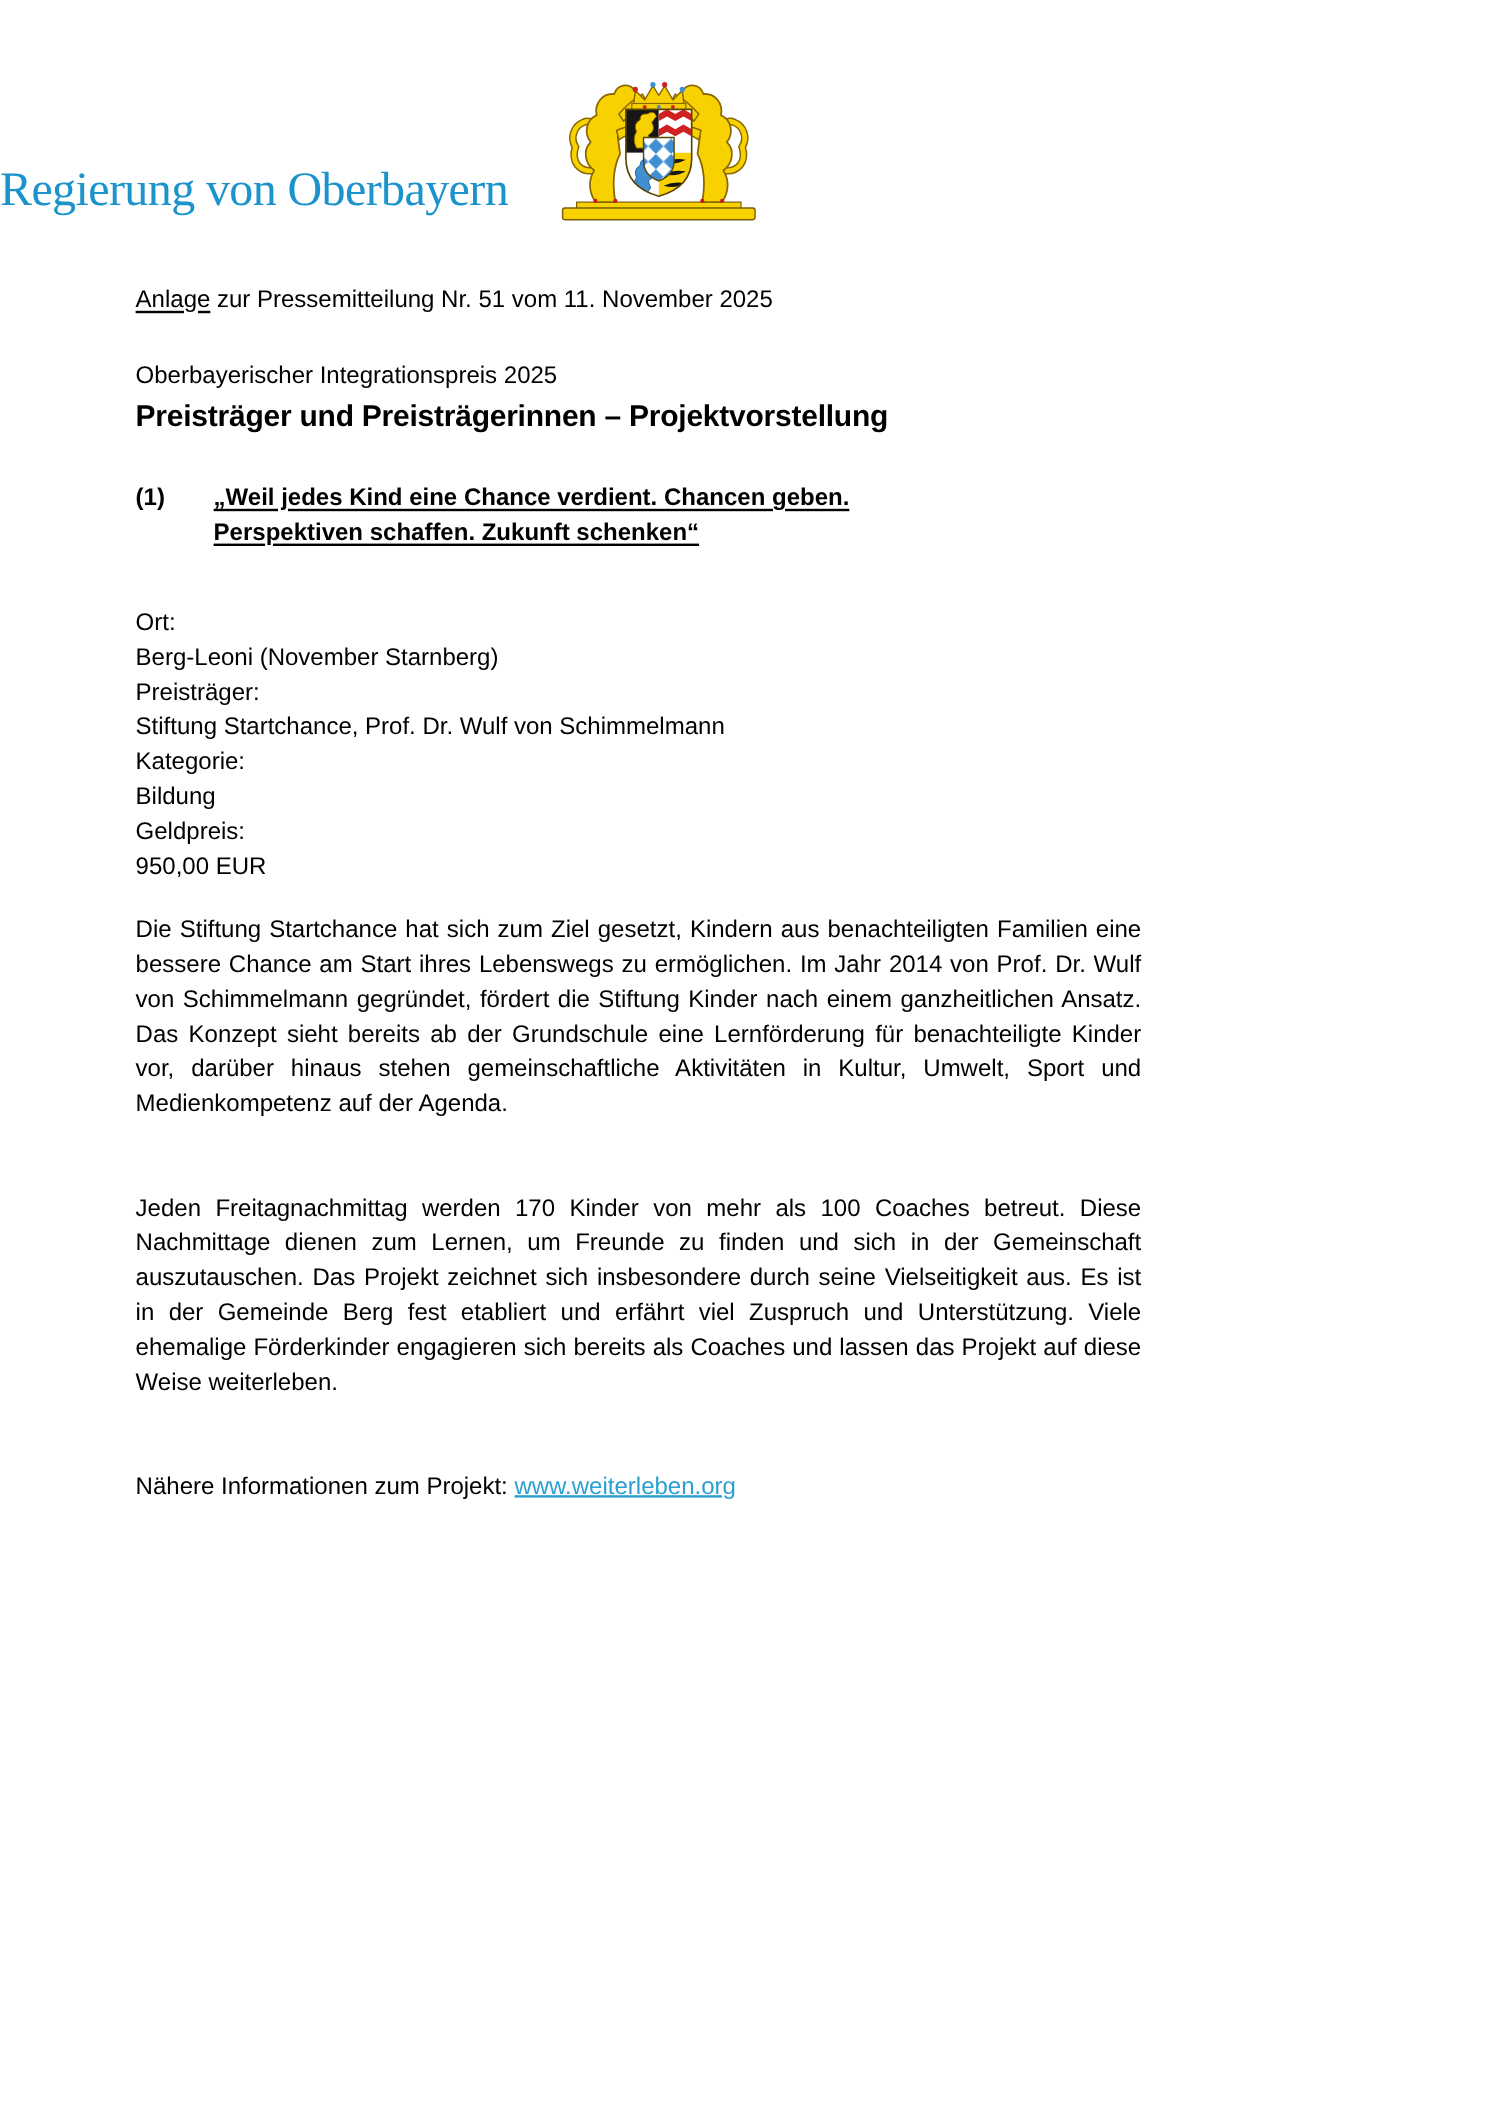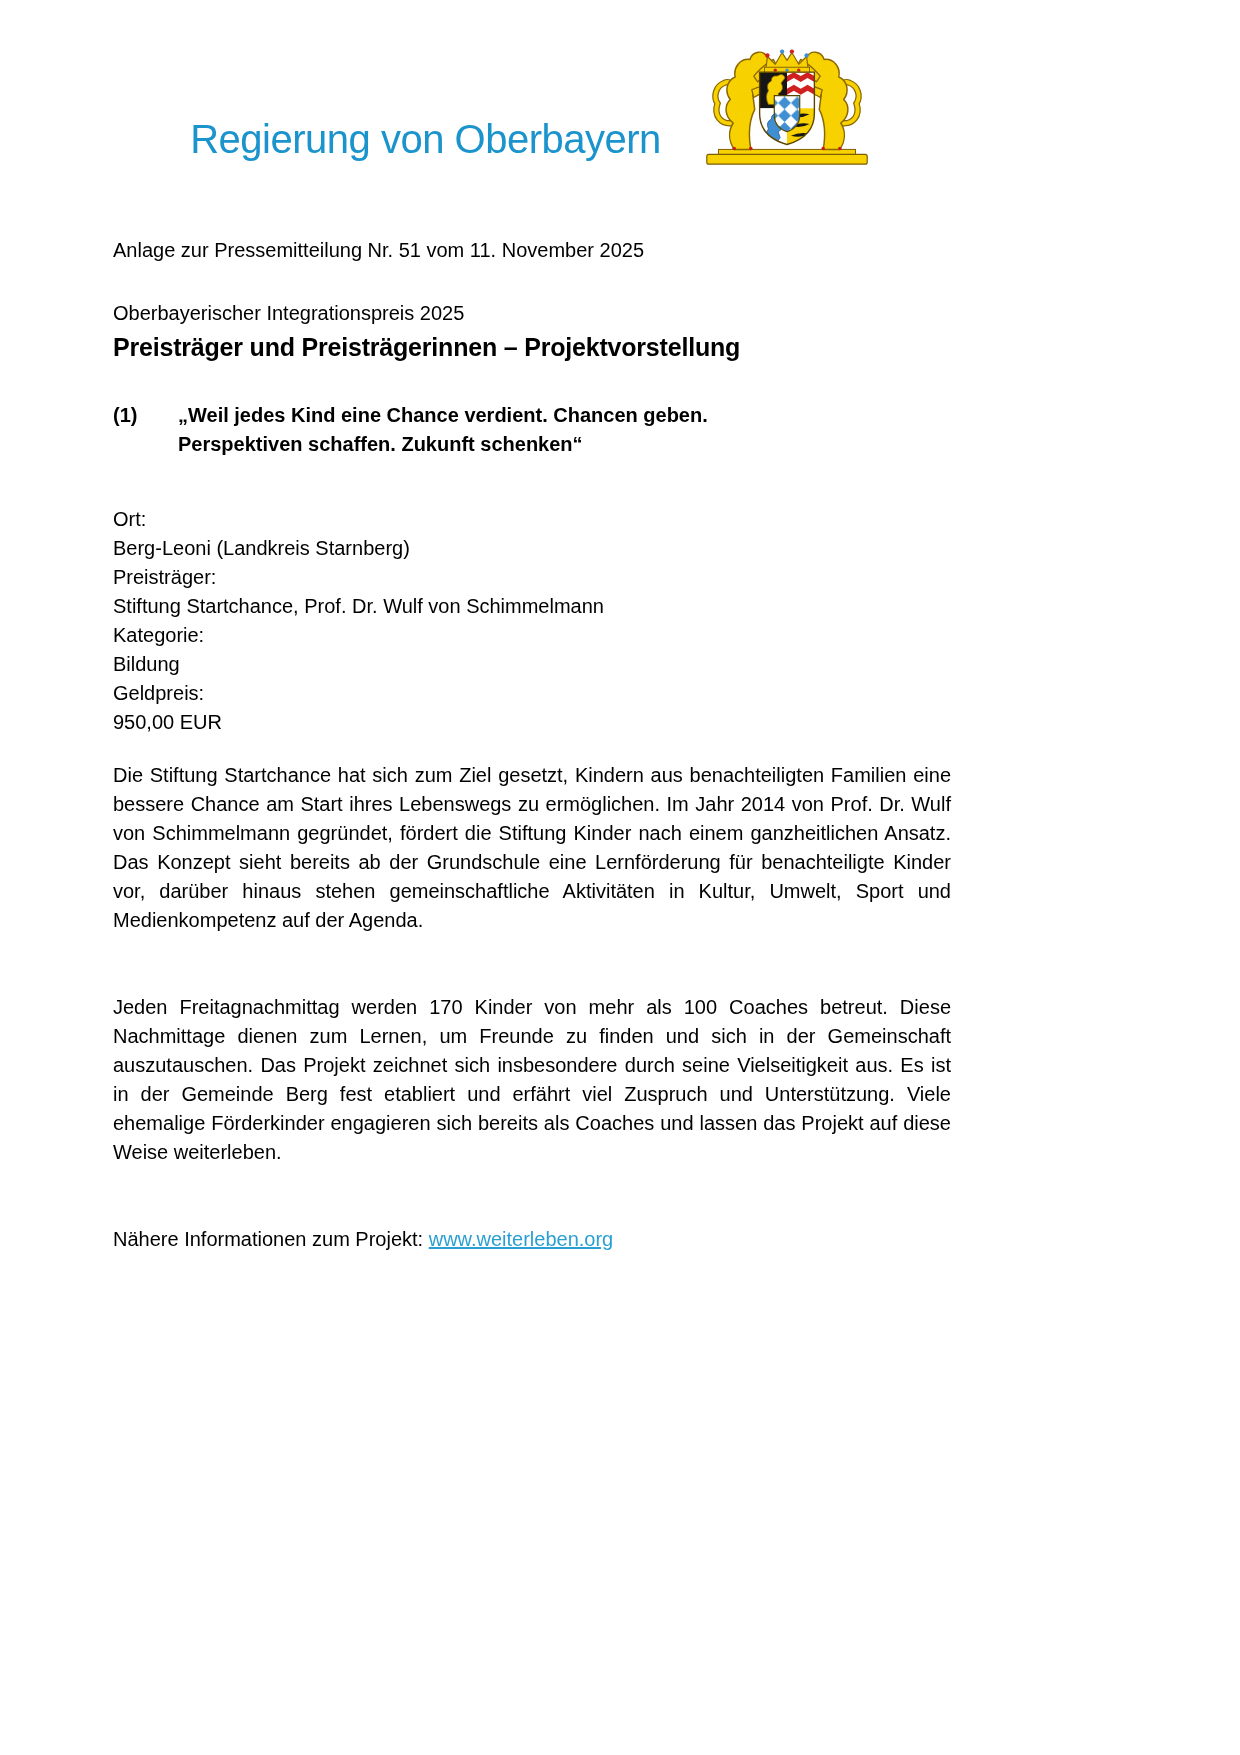--- a/index.html
+++ b/index.html
@@ -7,39 +7,40 @@
   .page {
     position:relative;
     width:1240px; height:1755px;
     background:#ffffff;
     overflow:hidden;
     font-family:"Liberation Sans", sans-serif;
     color:#000;
   }
   
   .masthead {
-    position:absolute; top:33px; left:0; right:165px;
+    position:absolute; top:52px; left:0; right:165px;
     height:135px;
-    display:flex; justify-content:center; align-items:flex-end;
+    display:flex; justify-content:flex-start; align-items:flex-end;
     gap:28px;
+    font-family:Liberation Serif, serif;
   }
   .brand {
     font-size:40px; line-height:1; letter-spacing:-0.5px;
     color:#1b93cc;
     padding-bottom:9px;
     white-space:nowrap;
   }
   .coat { width:196px; height:135px; flex:0 0 auto; }
 
   
   .content {
     position:absolute; left:113px; top:236px; width:838px;
     font-size:20px; line-height:29px;
   }
-  .u { text-underline-offset:3px; }
+  .u { text-decoration:underline; text-underline-offset:3px; }
   .subtitle { margin-top:34px; }
   .title {
     font-size:25px; line-height:36px; font-weight:bold;
     letter-spacing:-0.2px; margin-top:1px;
   }
   .entry-heading { display:flex; margin-top:36px; font-weight:bold; }
   .entry-num { width:65px; flex:0 0 auto; }
   .meta { margin-top:46px; }
   .meta-row { display:flex;flex-direction:column; }
   .meta-label { width:112px; flex:0 0 auto; }
@@ -137,21 +138,21 @@
       <span class="entry-num">(1)</span>
       <span class="entry-lines">
         <span class="u" style="display:block">„Weil jedes Kind eine Chance verdient. Chancen geben.</span>
         <span class="u" style="display:block">Perspektiven schaffen. Zukunft schenken“</span>
       </span>
     </div>
 
     <div class="meta">
       <div class="meta-row">
         <span class="meta-label">Ort:</span>
-        <span class="meta-value">Berg-Leoni (Landkreis Starnberg)</span>
+        <span class="meta-value">Berg-Leoni (November Starnberg)</span>
       </div>
       <div class="meta-row">
         <span class="meta-label">Preisträger:</span>
         <span class="meta-value">Stiftung Startchance, Prof. Dr. Wulf von Schimmelmann</span>
       </div>
       <div class="meta-row">
         <span class="meta-label">Kategorie:</span>
         <span class="meta-value">Bildung</span>
       </div>
       <div class="meta-row">

